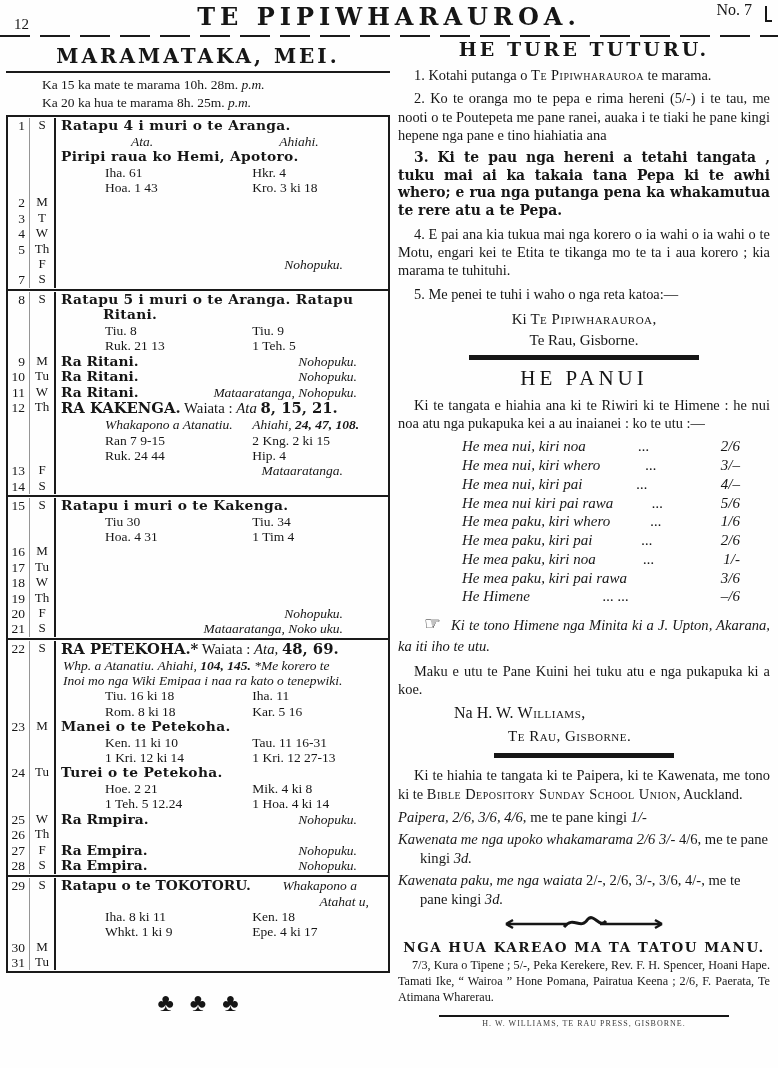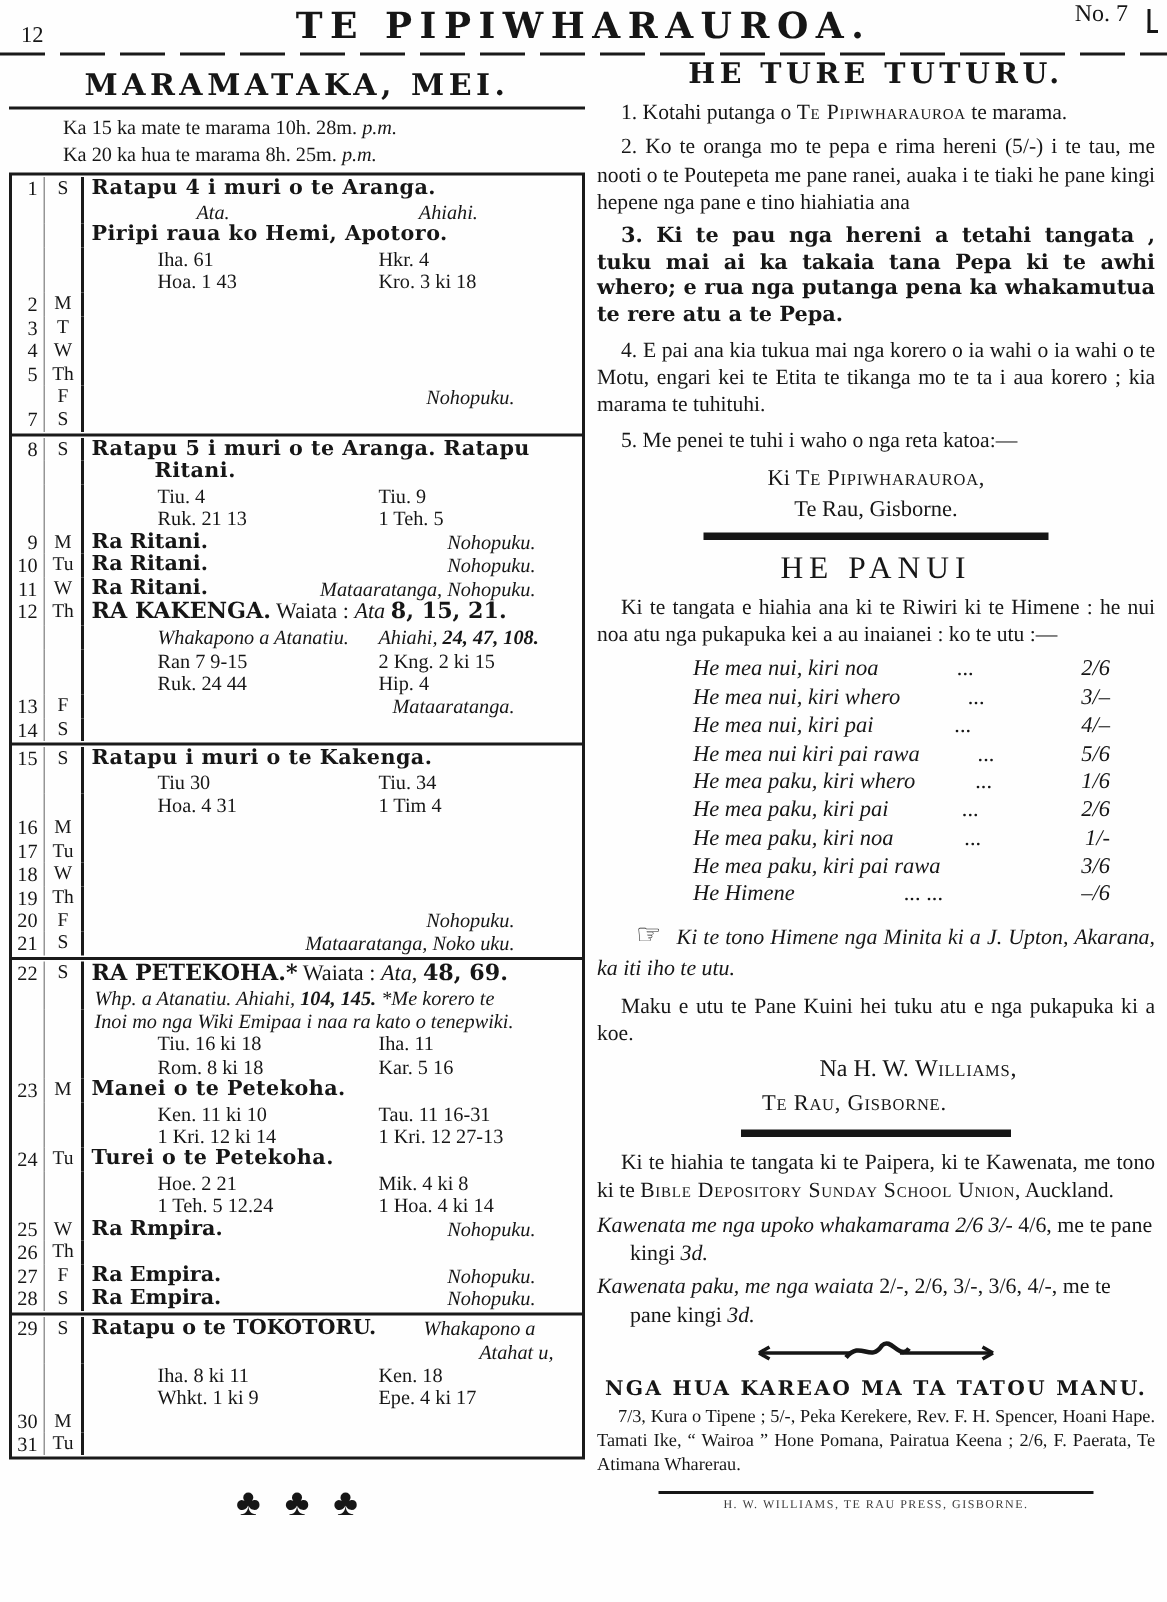--- a/index.html
+++ b/index.html
@@ -63,21 +63,21 @@
   .bar1{height:5px;background:#161616;width:230px;margin:4px auto 6px;}
   .bar2{height:5px;background:#161616;width:180px;margin:8px auto 8px;}
   .price-list{margin:2px 0 4px;}
   .price-row{display:flex;font-style:italic;font-size:15px;line-height:1.25;
              padding-left:64px;padding-right:30px;}
   .p-name{white-space:nowrap;}
   .p-lead{flex:1;text-align:center;overflow:hidden;}
   .p-price{width:38px;text-align:right;white-space:nowrap;}
   .hand-note{font-style:italic;font-size:14.6px;line-height:1.3;margin:6px 0;text-align:justify;}
   .hand{font-style:normal;font-size:19px;padding:0 10px 0 26px;}
-  .sig1{font-size:16px;margin:6px 0 0 56px;text-align:center;}
+  .sig1{font-size:16px;margin:6px 0 0 56px;}
   .sig2{font-size:15px;margin:6px 0 2px 110px;letter-spacing:2px;}
   .bible-item{font-size:14.6px;line-height:1.3;padding-left:22px;text-indent:-22px;margin:3px 0;}
   .ornament{text-align:center;margin:6px 0 2px;}
   .h3{text-align:center;font-weight:700;font-size:13.5px;letter-spacing:1.5px;
       font-family:"DejaVu Serif",serif;margin:4px 0 3px;}
   .fruit{font-size:12.2px;line-height:1.3;text-align:justify;text-indent:14px;margin:2px 0;}
   .imprint{width:290px;margin:10px auto 0;border-top:2px solid #161616;text-align:center;
            font-size:8px;letter-spacing:1px;color:#3a3a3a;padding-top:2px;}
 </style>
 </head>
@@ -189,21 +189,21 @@
           <div class="cal-d"></div>
           <div class="cal-c">
             <div class="c-title pad">Ritani.</div>
           </div>
         </div>
         <div class="cal-row">
           <div class="cal-n"></div>
           <div class="cal-d"></div>
           <div class="cal-c">
             <div class="c-cols">
-              <div class="cl">Tiu. 4</div>
+              <div class="cl">Tiu. 8</div>
               <div class="cr">Tiu. 9</div>
             </div>
           </div>
         </div>
         <div class="cal-row">
           <div class="cal-n"></div>
           <div class="cal-d"></div>
           <div class="cal-c">
             <div class="c-cols">
               <div class="cl">Ruk. 21 13</div>
@@ -598,20 +598,21 @@
         <span class="p-price">–/6</span>
       </div>
     </div>
   <div class="hand-note"><span class="hand">☞</span><span><span class="it">Ki te tono Himene nga Minita ki a J. Upton, Akarana, ka iti iho te utu.</span></span></div>
   <div class="para"><span>Maku e utu te Pane Kuini hei tuku atu e nga pukapuka ki a koe.</span></div>
   <div class="sig1"><span>Na H. W. </span><span class="sc">Williams</span><span>,</span></div>
   <div class="sig2"><span class="sc">Te Rau,  Gisborne.</span></div>
   <div class="bar2"></div>
   <div class="para"><span>Ki te hiahia te tangata ki te Paipera, ki te Kawenata, me tono ki te </span><span class="sc">Bible Depository Sunday School Union</span><span>, Auckland.</span></div>
   <div id="bible-list">
+      <div class="bible-item"><span class="it">Paipera, 2/6, 3/6, 4/6</span><span>, me te pane kingi </span><span class="it">1/-</span></div>
       <div class="bible-item"><span class="it">Kawenata me nga upoko whakamarama 2/6 3/-</span><span> 4/6, me te pane kingi </span><span class="it">3d.</span></div>
       <div class="bible-item"><span class="it">Kawenata paku, me nga waiata</span><span>  2/-, 2/6, 3/-, 3/6, 4/-, me te pane kingi </span><span class="it">3d.</span></div>
     </div>
   <div class="ornament">
     <svg width="160" height="16" viewBox="0 0 160 16">
       <g stroke="#161616" stroke-width="2.4" fill="none">
         <path d="M4 9 H64"></path>
           <path d="M96 9 H156"></path>
         <path d="M2 9 l7 -4 M2 9 l7 4"></path>
           <path d="M158 9 l-7 -4 M158 9 l-7 4"></path>

